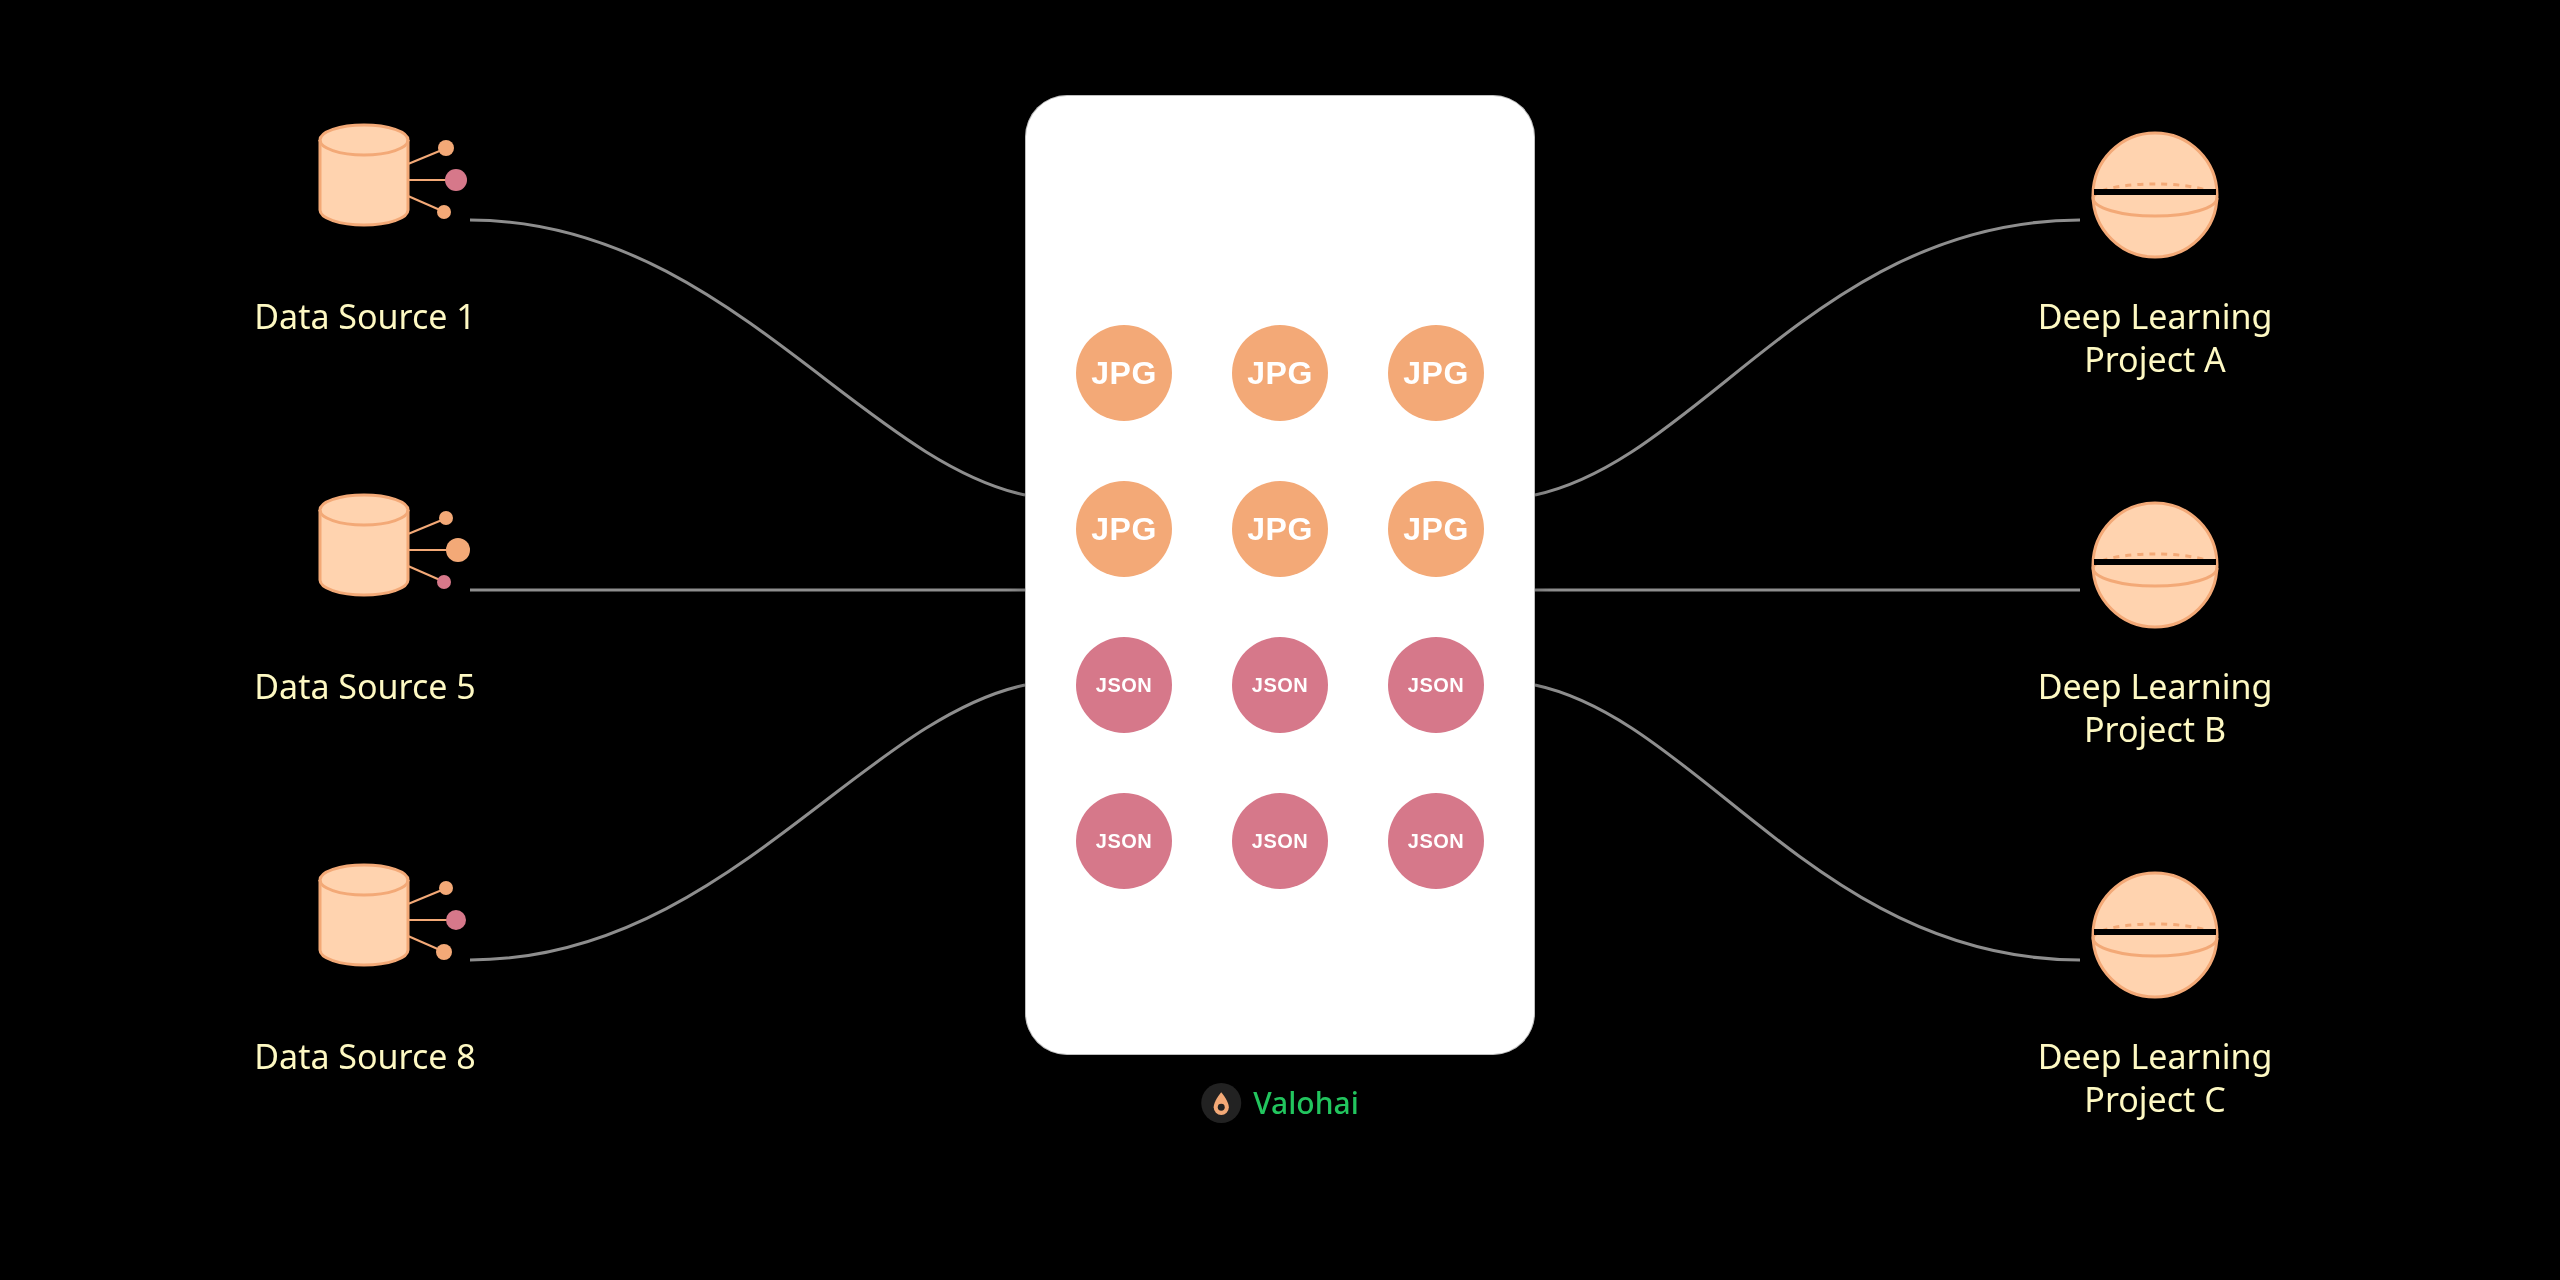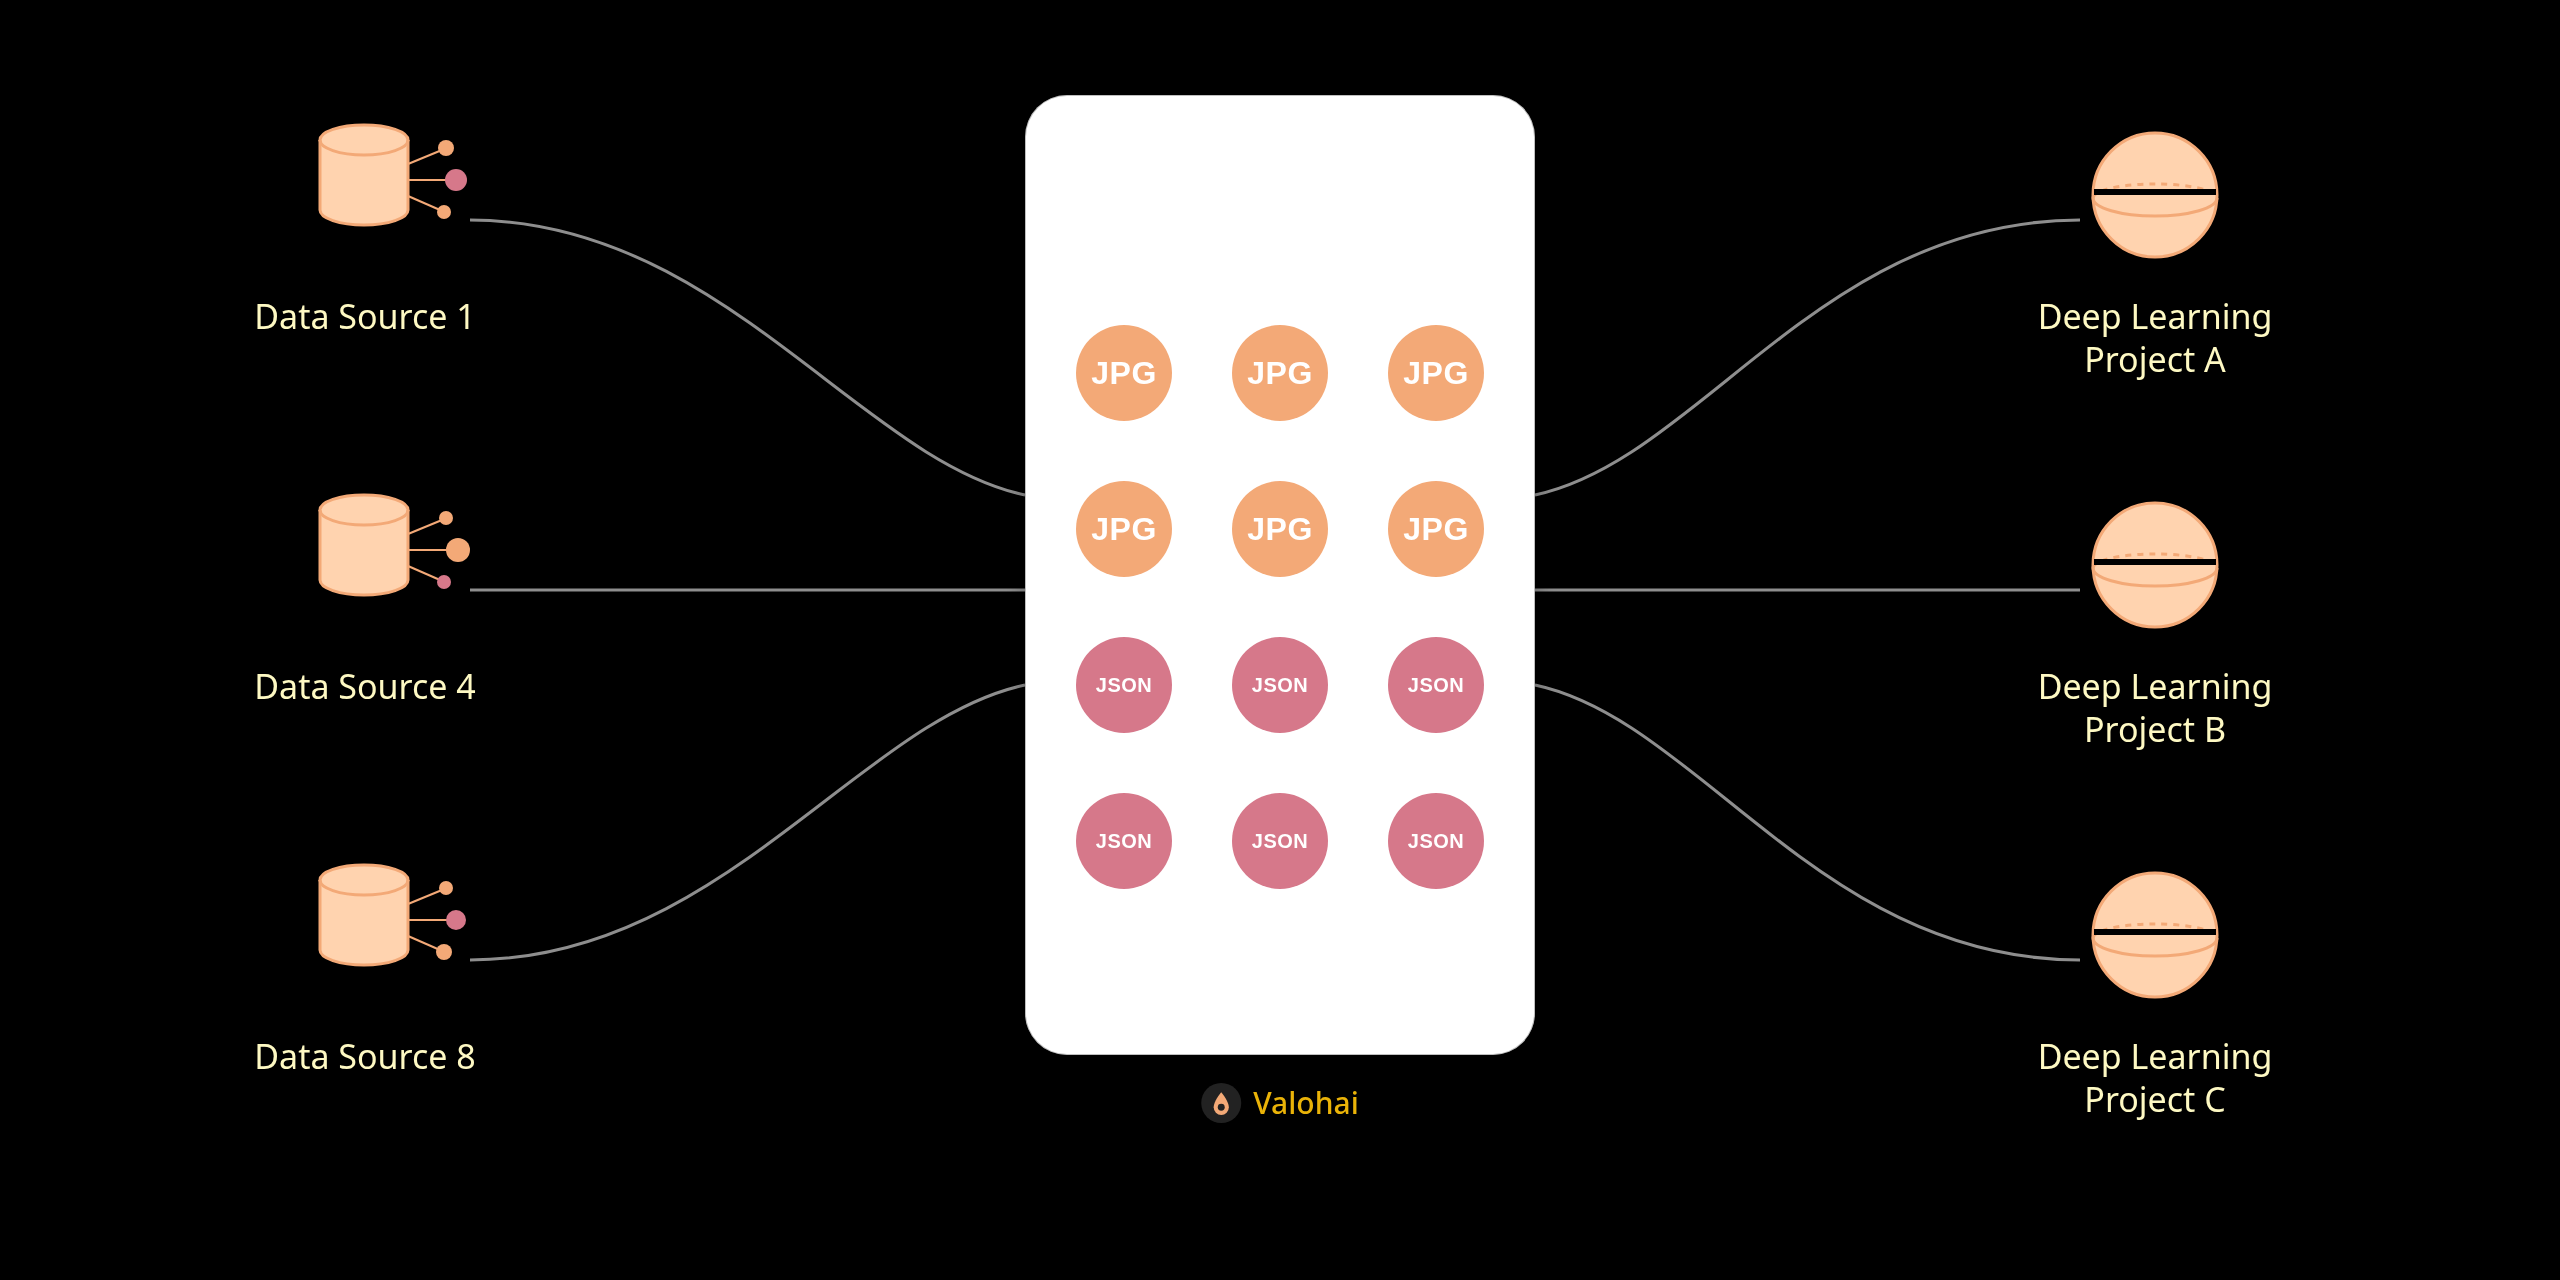--- a/index.html
+++ b/index.html
@@ -4,21 +4,21 @@
 <style>
   html,body{margin:0;padding:0;background:#000;width:2560px;height:1280px;overflow:hidden;font-family:system-ui,-apple-system,"Segoe UI",Roboto,sans-serif;}
   .stage{position:relative;width:2560px;height:1280px;}
   svg.wires{position:absolute;inset:0;width:2560px;height:1280px;}
   .label{position:absolute;color:#fef9c3;font-size:34px;line-height:1.25;text-align:center;white-space:pre;transform:translate(-50%,0);}
   .panel{position:absolute;left:1025px;top:95px;width:510px;height:960px;border-radius:42px;background:#fff;box-shadow:0 6px 22px rgba(0,0,0,.35),0 0 0 1px rgba(0,0,0,.25) inset;}
   .grid{position:absolute;left:50%;top:230px;transform:translateX(-50%);display:grid;grid-template-columns:repeat(3,96px);grid-template-rows:repeat(4,96px);gap:60px 60px;}
   .chip{width:96px;height:96px;border-radius:50%;display:flex;align-items:center;justify-content:center;font-weight:700;font-size:32px;font-family:Verdana,Geneva,sans-serif;letter-spacing:.5px;color:#fff;}
   .chip.jpg{background:#F3A977;}
   .chip.json{background:#D6788A;font-size:20px;}
-  .brand{position:absolute;left:50%;top:1082px;transform:translateX(-50%);display:flex;align-items:center;gap:12px;color:#eab308;font-size:30px;font-weight:500;}
+  .brand{position:absolute;left:50%;top:1082px;transform:translateX(-50%);display:flex;align-items:center;gap:12px;color:#22c55e;font-size:30px;font-weight:500;}
   .brand .logo{width:40px;height:40px;border-radius:50%;background:#222;display:flex;align-items:center;justify-content:center;}
   .brand .logo svg{width:26px;height:26px;}
   .src-icon{position:absolute;width:170px;height:160px;}
   .dst-icon{position:absolute;width:150px;height:150px;}
 </style>
 </head>
 <body>
 
 <div class="stage">
 
@@ -109,21 +109,21 @@
     <path d="M14 72 L136 72" stroke="#000" stroke-width="6"></path>
   </svg>
   <svg class="dst-icon" style="left:2080px;top:860px" viewBox="0 0 150 150">
     <circle cx="75" cy="75" r="62" fill="#FFD3AF" stroke="#F3A977" stroke-width="3"></circle>
     <path d="M13 78 a62 18 0 0 0 124 0" fill="none" stroke="#F3A977" stroke-width="3"></path>
     <path d="M13 78 a62 14 0 0 1 124 0" fill="none" stroke="#F3A977" stroke-width="3" stroke-dasharray="6 6"></path>
     <path d="M14 72 L136 72" stroke="#000" stroke-width="6"></path>
   </svg>
 
   <div class="label" style="left:365px;top:295px">Data Source 1</div>
-  <div class="label" style="left:365px;top:665px">Data Source 4</div>
+  <div class="label" style="left:365px;top:665px">Data Source 5</div>
   <div class="label" style="left:365px;top:1035px">Data Source 8</div>
 
   <div class="label" style="left:2155px;top:295px">Deep Learning
 Project A</div>
   <div class="label" style="left:2155px;top:665px">Deep Learning
 Project B</div>
   <div class="label" style="left:2155px;top:1035px">Deep Learning
 Project C</div>
 
 </div>

